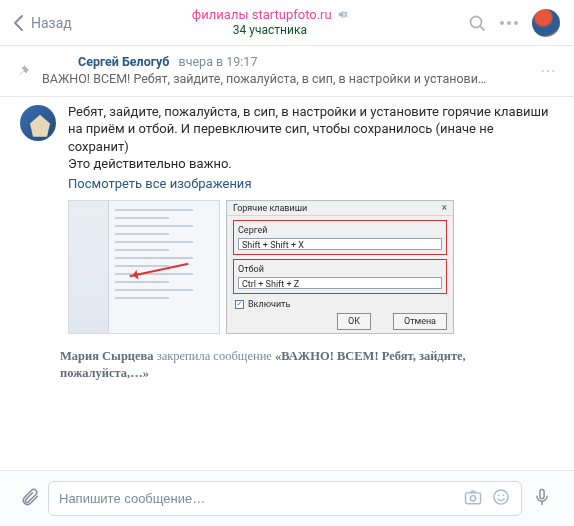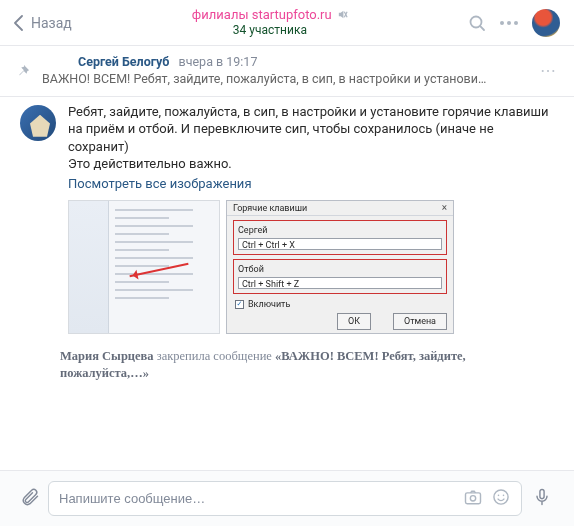--- a/index.html
+++ b/index.html
@@ -290,21 +290,21 @@
           </div>
           <div class="arrow"></div>
         </div>
         <div class="shot-right">
           <div class="titlebar">
             <span>Горячие клавиши</span>
             <span>×</span>
           </div>
           <div class="grp">
             <div class="lbl">Сергей</div>
-            <div class="inp">Ctrl + Ctrl + X</div>
+            <div class="inp">Shift + Shift + X</div>
           </div>
           <div class="grp">
             <div class="lbl">Отбой</div>
             <div class="inp">Ctrl + Shift + Z</div>
           </div>
           <div class="chk">
             <div class="box">✓</div>
             <span>Включить</span>
           </div>
           <div class="btns">

